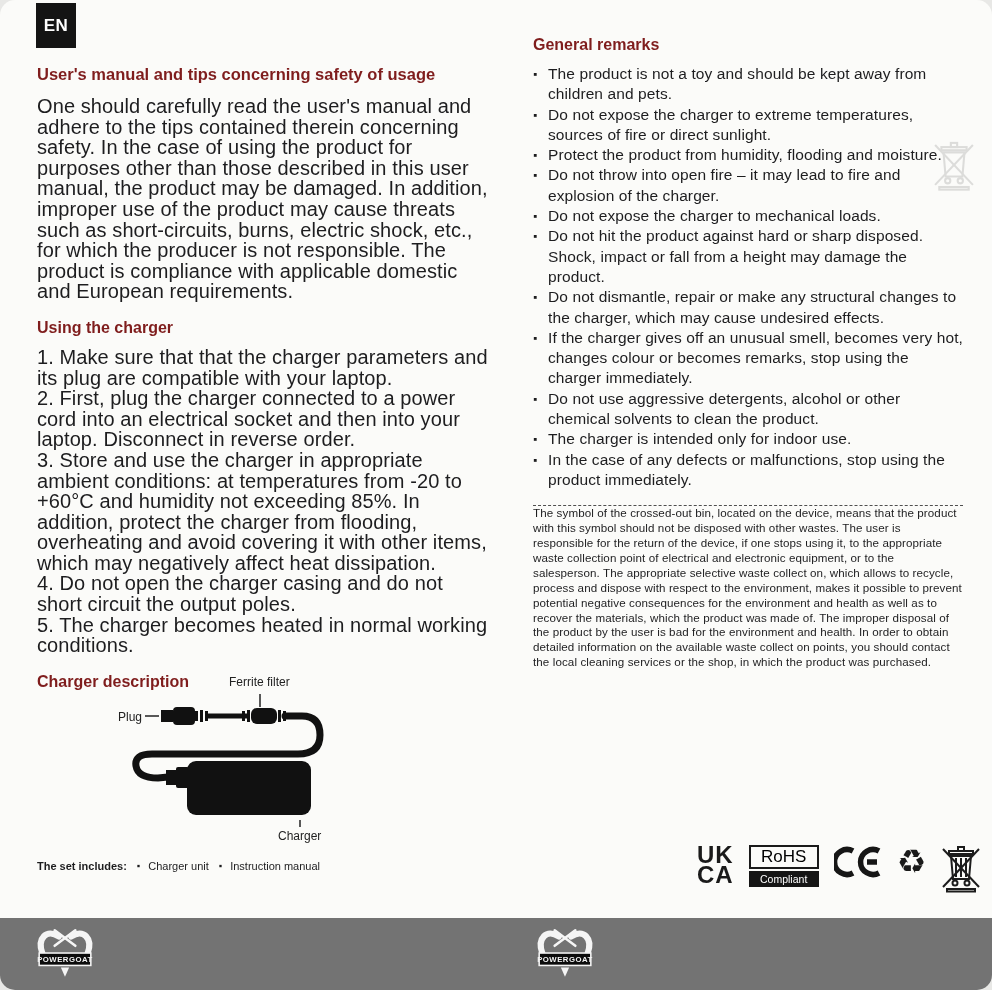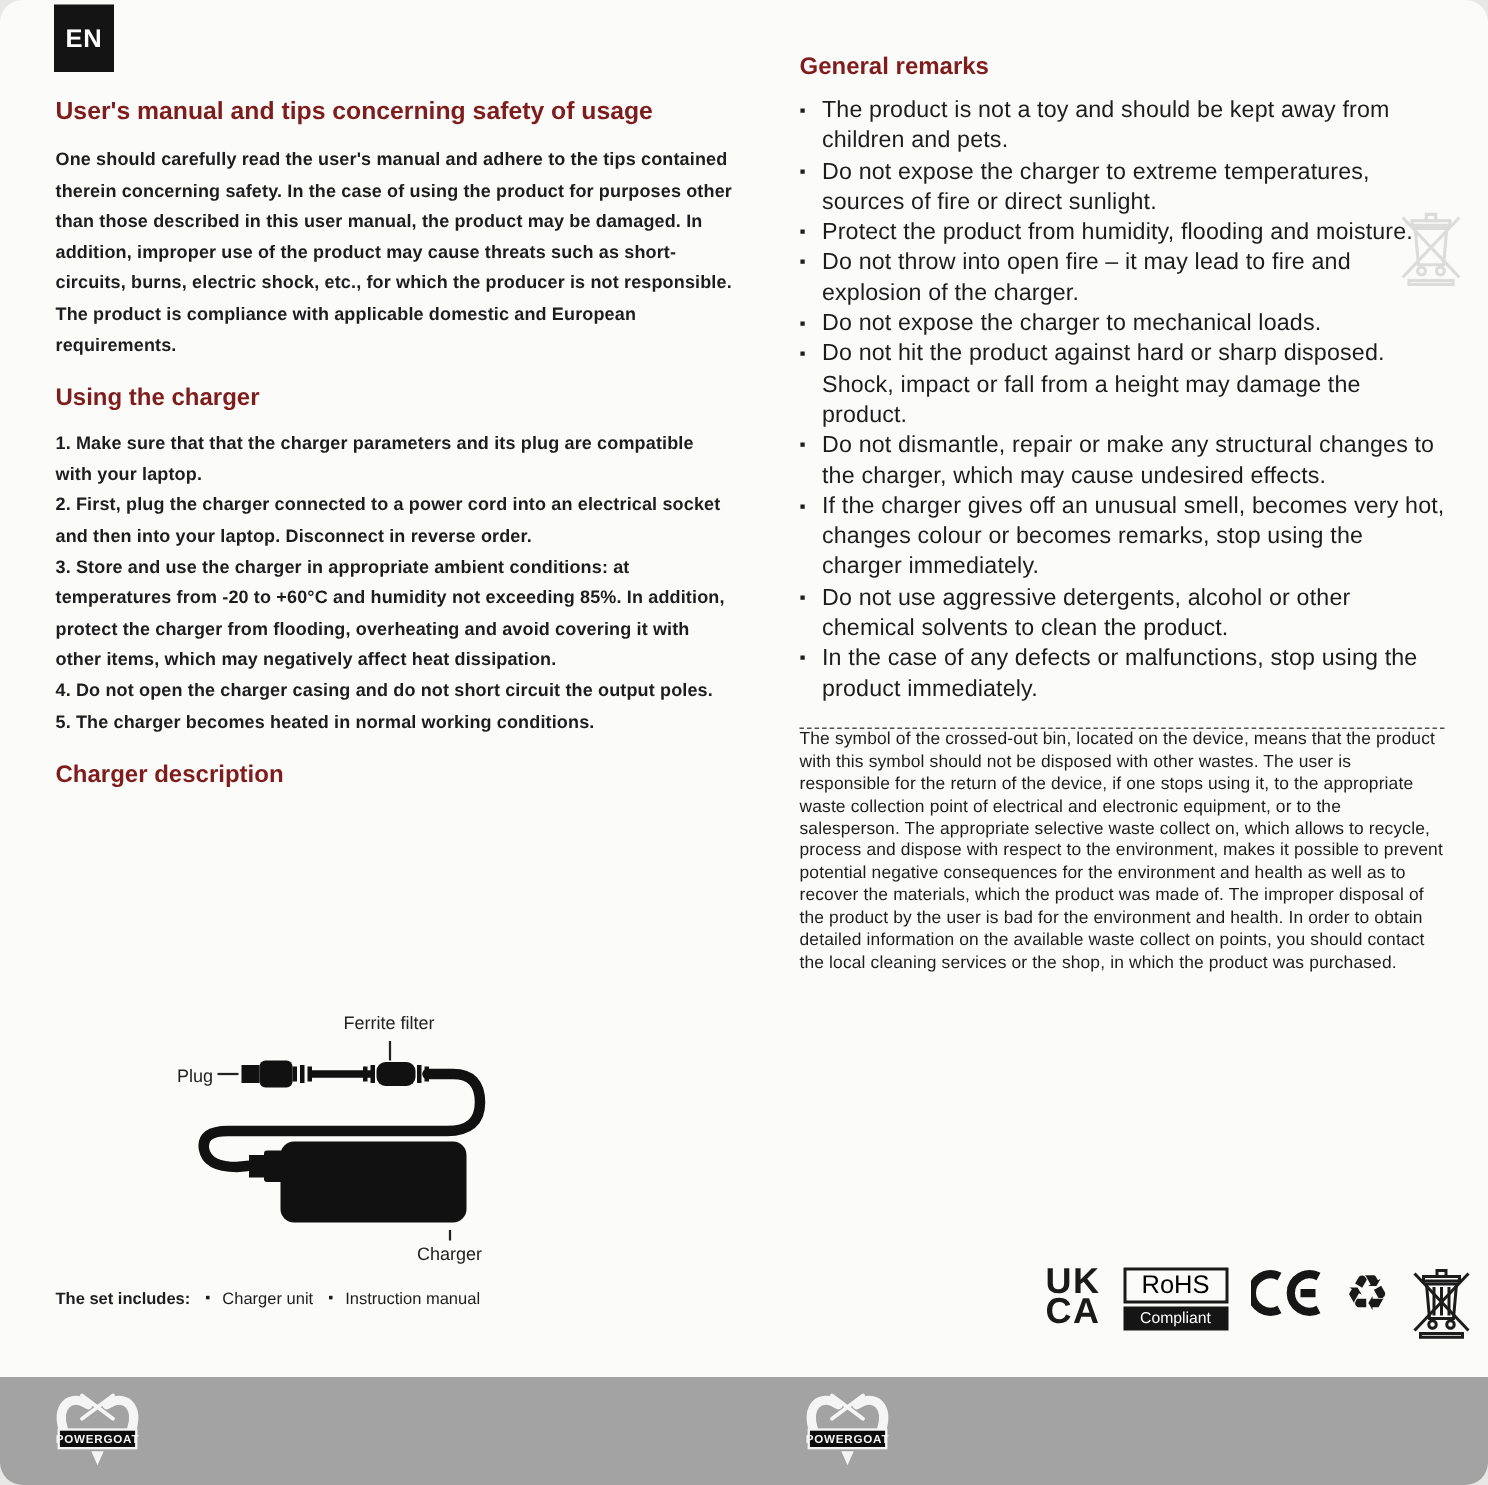--- a/index.html
+++ b/index.html
@@ -12,21 +12,21 @@
     position:absolute;left:36px;top:3px;width:40px;height:45px;background:#141414;
     color:#fff;font-weight:bold;font-size:17px;display:flex;align-items:center;justify-content:center;
     letter-spacing:.5px;
   }
   
   .col-left{position:absolute;left:37px;top:64px;width:452px;}
   .col-right{position:absolute;left:533px;top:36px;width:430px;}
   h1,h2,h3{margin:0;color:#7f1d1d;}
   h1{font-size:16.5px;line-height:21px;margin-bottom:11px;}
   h2{font-size:16px;margin:17px 0 10px;}
-  .body{font-size:12px;line-height:20.6px;letter-spacing:.1px;margin:0;font-weight:bold;}
+  .body{font-size:20px;line-height:20.6px;letter-spacing:.1px;margin:0;}
   .steps p{margin:0;}
   
   ul.bullets{margin:9px 0 0;padding:0;list-style:none;}
   ul.bullets li{position:relative;padding-left:15px;font-size:15.5px;line-height:20.3px;letter-spacing:.1px;}
   ul.bullets li::before{content:"▪";position:absolute;left:0;top:0;font-size:11.5px;line-height:20.3px;}
   .dashes{height:0;border-top:1.7px dashed #4f4f4f;margin-top:15px;}
   h3{font-size:12.8px;margin:13px 0 6px;}
   .small{font-size:11.6px;line-height:14.9px;margin:0;letter-spacing:.1px;}
   
   .diagram{position:absolute;left:30px;top:664px;width:440px;height:182px;}
@@ -39,21 +39,21 @@
   
   .certs{position:absolute;left:697px;top:845px;display:flex;align-items:flex-start;gap:15px;}
   .ukca{font-weight:bold;font-size:24px;line-height:20px;letter-spacing:1px;color:#1a1a1a;}
   .rohs{width:70px;text-align:center;}
   .rohs-top{border:2.5px solid #1a1a1a;font-weight:normal;font-size:17px;line-height:20px;color:#000000;}
   .rohs-bot{background:#151515;color:#fff;font-size:10.5px;line-height:14px;margin-top:1.5px;padding:1px 0;}
   .recycle{font-family:"DejaVu Sans",sans-serif;font-size:33px;line-height:33px;color:#1a1a1a;}
   
   .ghost-bin{position:absolute;left:933px;top:140px;opacity:.15;}
   
-  .bottom-bar{position:absolute;left:0;top:918px;width:992px;height:72px;background:#a3a3a3;}
+  .bottom-bar{position:absolute;left:0;top:918px;width:992px;height:72px;background:#737373;}
   .goat{position:absolute;top:5px;}
   .goat-1{left:34px;} .goat-2{left:534px;}
 </style>
 </head>
 <body>
 
 <div class="page">
 
   <div class="en-badge">EN</div>
 
@@ -130,20 +130,21 @@
 
     <li>The product is not a toy and should be kept away from children and pets.</li>
         <li>Do not expose the charger to extreme temperatures, sources of fire or direct sunlight.</li>
         <li>Protect the product from humidity, flooding and moisture.</li>
         <li>Do not throw into open fire – it may lead to fire and explosion of the charger.</li>
         <li>Do not expose the charger to mechanical loads.</li>
         <li>Do not hit the product against hard or sharp disposed. Shock, impact or fall from a height may damage the product.</li>
         <li>Do not dismantle, repair or make any structural changes to the charger, which may cause undesired effects.</li>
         <li>If the charger gives off an unusual smell, becomes very hot, changes colour or becomes remarks, stop using the charger immediately.</li>
         <li>Do not use aggressive detergents, alcohol or other chemical solvents to clean the product.</li>
+        <li>The charger is intended only for indoor use.</li>
         <li>In the case of any defects or malfunctions, stop using the product immediately.</li>
       </ul>
     <div class="dashes"></div>
     <p class="small">The symbol of the crossed-out bin, located on the device, means that the product with this symbol should not be disposed with other wastes. The user is responsible for the return of the device, if one stops using it, to the appropriate waste collection point of electrical and electronic equipment, or to the salesperson. The appropriate selective waste collect on, which allows to recycle, process and dispose with respect to the environment, makes it possible to prevent potential negative consequences for the environment and health as well as to recover the materials, which the product was made of. The improper disposal of the product by the user is bad for the environment and health. In order to obtain detailed information on the available waste collect on points, you should contact the local cleaning services or the shop, in which the product was purchased.</p>
   </div>
 
   <div class="certs">
     <div class="ukca">
       <div>UK</div>
       <div>CA</div>

